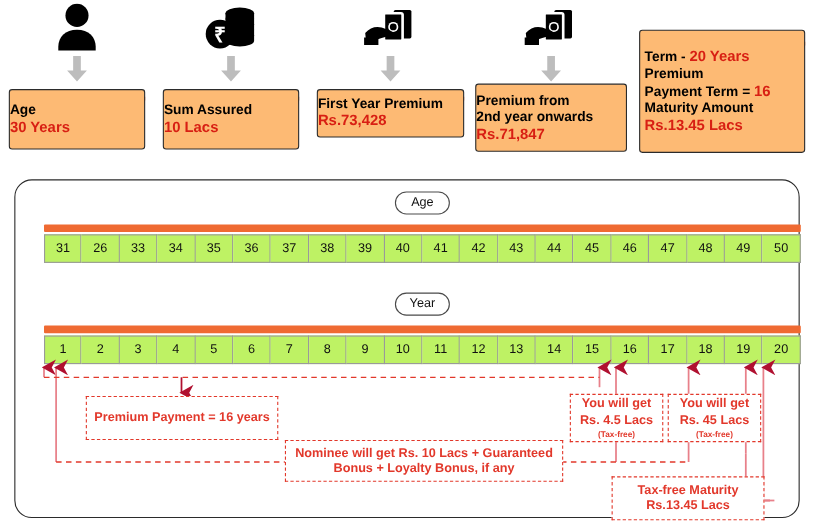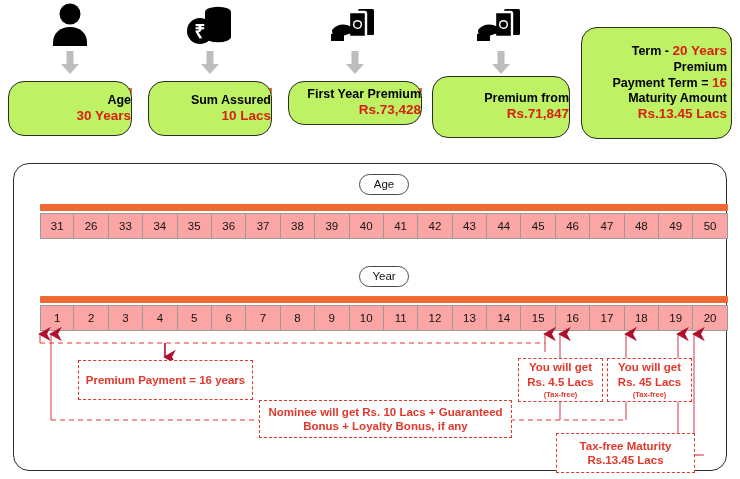--- a/index.html
+++ b/index.html
@@ -21,26 +21,26 @@
   }
   .icon-wrap svg{display:block;}
 
   .grey-arrow{
     position:absolute;top:50px;left:0;width:100%;
     height:26px;display:flex;align-items:center;justify-content:center;
   }
 
   .fact-card{
     position:absolute;left:0;width:100%;
-    background:#bef264;
+    background:#fdba74;
     border:1.6px solid #2b2b2b;
-    border-radius:16px;
+    border-radius:3px;
     box-sizing:border-box;
     display:flex;flex-direction:column;
-    align-items:flex-end;justify-content:center;
+    align-items:flex-start;justify-content:center;
     line-height:1.22;
     z-index:2;
   }
   .fact-shadow{
     position:absolute;left:3px;width:calc(100% - 3px);
     height:12px;background:#ef6a32;border-radius:0 0 9px 9px;
     z-index:1;
   }
   .lbl-black{color:#000000;font-weight:bold;font-size:12.5px;white-space:nowrap;}
   .lbl-red{color:#d81f13;font-weight:bold;font-size:13.5px;white-space:nowrap;}
@@ -67,21 +67,21 @@
     left:26px;width:688px;
   }
 
   .cell-row{position:absolute;left:26px;height:26px;display:flex;}
   .cell{
     border:1px solid #9a9a9a;
     border-left:none;
     box-sizing:border-box;
     width:34.4px;height:26px;
     display:flex;align-items:center;justify-content:center;
-    font-size:11.5px;color:#111;background:#fca5a5;
+    font-size:11.5px;color:#111;background:#bef264;
   }
   .cell:first-child{border-left:1px solid #9a9a9a;}
 
   
   .callout{
     position:absolute;box-sizing:border-box;
     border:1.3px dashed #e2382b;
     background:#ffffff;
     display:flex;flex-direction:column;
     align-items:center;justify-content:center;
@@ -190,20 +190,21 @@
       </svg>
     </div>
     <div class="grey-arrow">
       <svg width="20" height="24" viewBox="0 0 20 24">
         <path d="M6.5 0 L13.5 0 L13.5 13 L19 13 L10 23 L1 13 L6.5 13 Z" fill="#bdbdbd"></path>
       </svg>
     </div>
     <div class="fact-shadow" style="top:88px;"></div>
     <div class="fact-card" style="top:76px;height:62px;">
       <div class="lbl-black">Premium from</div>
+      <div class="lbl-black">2nd year onwards</div>
       <div class="lbl-red">Rs.71,847</div>
     </div>
   </div>
 
   <div class="top-col" style="left:581px;width:151px;">
     <div class="fact-shadow" style="top:38px;"></div>
     <div class="fact-card" style="top:27px;height:112px;padding:0 4px;">
       <div class="mix">
         <span>Term  - </span><span class="r">20 Years</span>
       </div>

